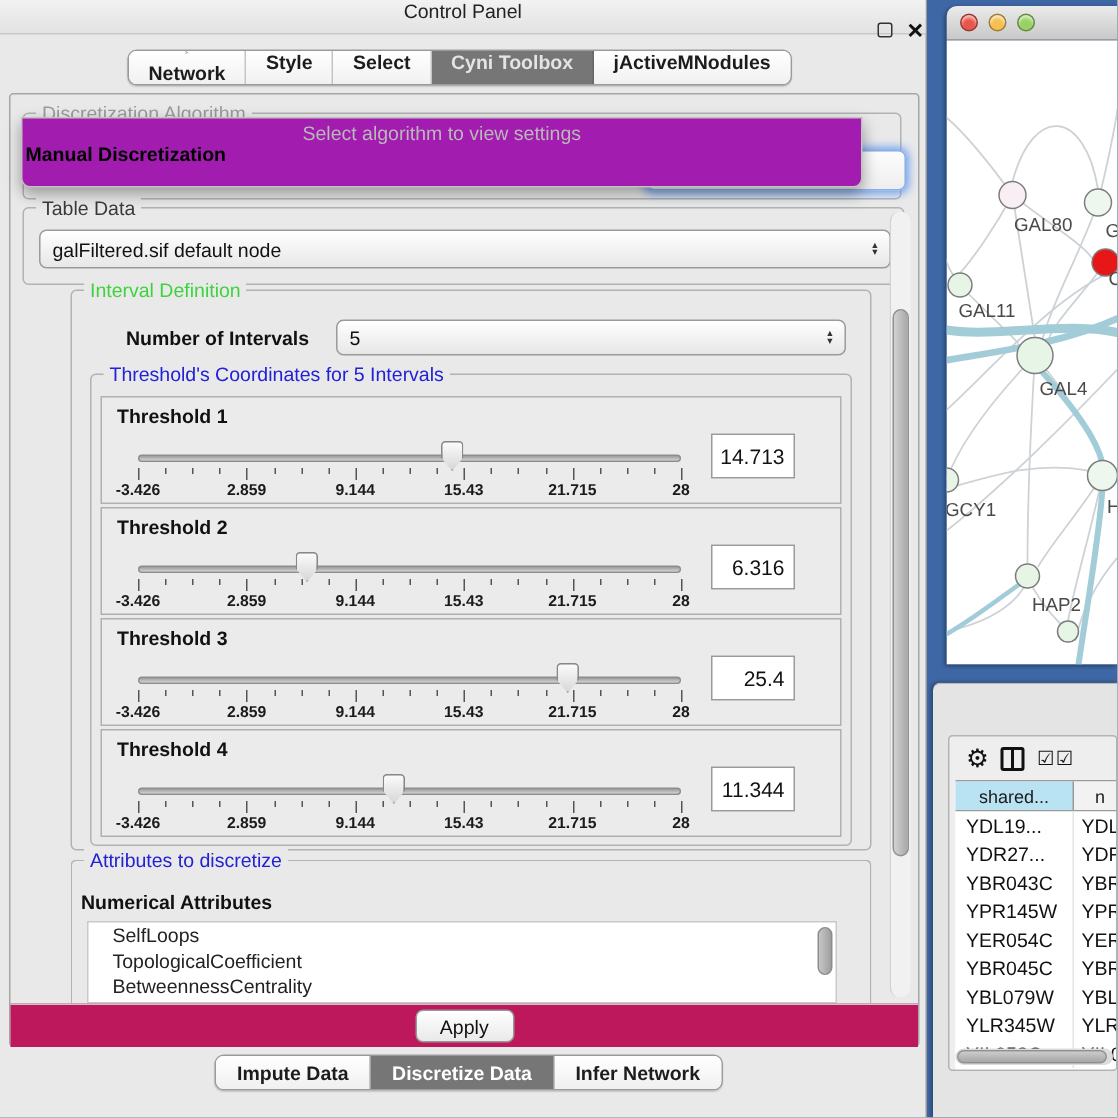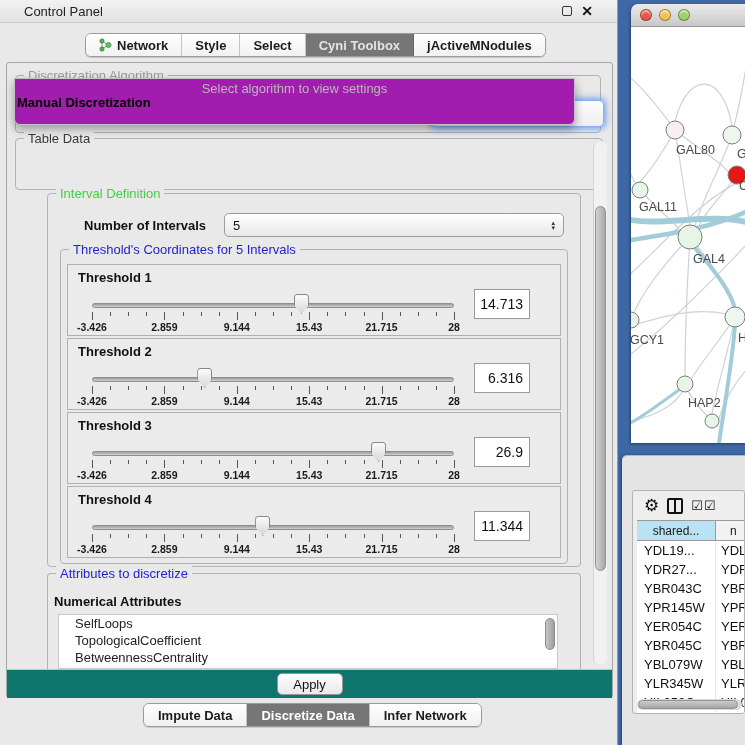--- a/index.html
+++ b/index.html
@@ -5,28 +5,28 @@
   * { box-sizing: border-box; margin: 0; padding: 0; }
   html,body { width:745px; height:745px; }
   body {
     font-family: "Liberation Sans", sans-serif;
     background:#3e68a5;
     position:relative; overflow:hidden;
     font-size:13px; color:#222;
   }
   
   .control-window{position:absolute;left:0;top:0;width:618px;height:745px;background:#e9e9e9;border-right:1px solid #9a9a9a;}
-  .cp-titlebar{position:absolute;left:0;top:0;width:100%;height:23px;background:linear-gradient(#f2f2f2,#e2e2e2);border-bottom:1px solid #c9c9c9;display:flex;align-items:center;padding:0 24px;}
+  .cp-titlebar{position:absolute;left:0;top:0;width:100%;height:23px;background:linear-gradient(#f2f2f2,#e2e2e2);border-bottom:1px solid #c9c9c9;display:flex;align-items:center;padding:0 1px;flex-direction:column;}
   .cp-title{font-size:13px;color:#222;}
   .cp-tb-icons{margin-left:auto;display:flex;align-items:center;gap:9px;}
   .float-icon{width:10px;height:10px;border:1.5px solid #333;border-radius:2px;display:inline-block;}
   .close-icon{font-size:14px;font-weight:bold;color:#111;line-height:10px;}
   
   .cp-tabs{position:absolute;left:85px;top:33px;height:24px;display:flex;border:1px solid #9b9b9b;border-radius:6px;overflow:hidden;background:#fdfdfd;box-shadow:0 1px 1px rgba(0,0,0,.15);}
-  .cp-tab{display:flex;align-items:center;gap:5px;padding:0 13px;font-weight:bold;font-size:13px;color:#1c1c1c;background:linear-gradient(#ffffff,#f1f1f1);border-right:1px solid #c4c4c4;white-space:nowrap;}
+  .cp-tab{display:flex;align-items:center;gap:5px;padding:0 13px;font-weight:bold;font-size:13px;color:#1c1c1c;background:linear-gradient(#ffffff,#f1f1f1);border-right:1px solid #c4c4c4;white-space:nowrap;flex-direction:column;}
   .cp-tab:last-child{border-right:none;}
   .cp-tab.selected{background:#767676;color:#e4e4e4;border-right-color:#666;}
   
   .cp-outer{position:absolute;left:6px;top:62px;width:607px;height:636px;background:#e9e9e9;border:1px solid #a6a6a6;border-radius:3px;}
   .groupbox{position:absolute;border:1px solid #b2b2b2;border-radius:4px;}
   .group-legend{position:absolute;top:-8px;left:8px;background:#e9e9e9;padding:0 4px;font-size:13px;}
   .legend-gray{color:#9b9b9b;}
   .legend-dark{color:#3a3a3a;}
   .legend-green{color:#3fd23f;}
   .legend-blue{color:#2121d6;}
@@ -50,21 +50,21 @@
   .tick{position:absolute;top:0;width:1px;height:4px;background:#555;}
   .tick.major{height:8px;}
   .tick-labels{position:absolute;left:0;top:56px;width:100%;height:12px;}
   .tick-labels span{position:absolute;transform:translateX(-50%);font-size:10.5px;font-weight:bold;color:#1a1a1a;white-space:nowrap;}
   .value-box{position:absolute;left:406px;top:24px;width:56px;height:30px;background:#fff;border:1px solid #9a9a9a;display:flex;align-items:center;justify-content:flex-end;padding-right:6px;font-size:14px;color:#111;}
   
   .listbox{position:absolute;left:10px;top:40px;width:500px;height:55px;background:#fff;border:1px solid #c9c9c9;overflow:hidden;}
   .list-item{padding:1px 0 1px 16px;font-size:13px;color:#222;line-height:15px;white-space:nowrap;}
   .list-thumb{position:absolute;right:2px;top:3px;width:10px;height:32px;background:linear-gradient(90deg,#c6c6c6,#9f9f9f);border:1px solid #8c8c8c;border-radius:5px;}
   
-  .apply-strip{position:absolute;left:0;top:606px;width:605px;height:29px;background:#0f766e;border-top:1px solid #c6c6c6;display:flex;align-items:center;justify-content:center;}
+  .apply-strip{position:absolute;left:0;top:606px;width:605px;height:29px;background:#be185d;border-top:1px solid #c6c6c6;display:flex;align-items:center;justify-content:center;}
   .apply-btn{width:66px;height:22px;background:linear-gradient(#ffffff,#e9e9e9);border:1px solid #979797;border-radius:5px;font-size:13px;color:#111;display:flex;align-items:center;justify-content:center;}
   
   .vscroll{position:absolute;right:5px;top:78px;width:14px;height:524px;background:#f1f1f1;border-left:1px solid #d2d2d2;border-radius:7px;}
   .vscroll-thumb{position:absolute;left:1px;top:65px;width:11px;height:365px;background:linear-gradient(90deg,#d2d2d2,#a8a8a8);border:1px solid #909090;border-radius:6px;}
   
   .cp-bottom-tabs{position:absolute;left:143px;top:703px;height:24px;display:flex;border:1px solid #9b9b9b;border-radius:6px;overflow:hidden;box-shadow:0 1px 1px rgba(0,0,0,.15);}
   .cp-btab{display:flex;align-items:center;padding:0 14px;font-weight:bold;font-size:13px;color:#1c1c1c;background:linear-gradient(#ffffff,#f0f0f0);border-right:1px solid #c4c4c4;white-space:nowrap;}
   .cp-btab:last-child{border-right:none;}
   .cp-btab.selected{background:#767676;color:#ffffff;}
   
@@ -141,20 +141,27 @@
     </div>
     <div class="focus-combo"></div>
 
     <div class="popup">
       <div class="popup-hint">Select algorithm to view settings</div>
       <div class="popup-opt1">Manual Discretization</div>
     </div>
 
     <div class="groupbox" style="left:8px;top:75px;width:588px;height:52px;">
       <span class="group-legend legend-dark">Table Data</span>
+      <div class="combo" style="left:10px;top:14px;width:568px;height:26px;">
+        <span>galFiltered.sif default node</span>
+        <span class="stepper">
+            <span>▴</span>
+            <span>▾</span>
+          </span>
+      </div>
     </div>
 
     <div class="groupbox" style="left:40px;top:130px;width:534px;height:374px;">
       <span class="group-legend legend-green">Interval Definition</span>
       <span class="bold-label" style="left:36px;top:24px;">Number of Intervals</span>
       <div class="combo" style="left:176px;top:19px;width:340px;height:24px;">
         <span>5</span>
         <span class="stepper">
             <span>▴</span>
             <span>▾</span>
@@ -272,21 +279,21 @@
               </div>
               <div class="tick-labels">
                 <span style="left: 0%;">-3.426</span>
                 <span style="left: 20%;">2.859</span>
                 <span style="left: 40%;">9.144</span>
                 <span style="left: 60%;">15.43</span>
                 <span style="left: 80%;">21.715</span>
                 <span style="left: 100%;">28</span>
               </div>
             </div>
-          <div class="value-box">26.9</div>
+          <div class="value-box">25.4</div>
         </div>
         <div class="threshold-panel" style="top:236px;">
           <div class="t-title">Threshold 4</div>
           <div class="slider-rail">
               <div class="track"></div>
               <div class="handle" style="left: calc(47% - 7px);"></div>
               <div class="ruler">
                 <div class="tick major" style="left: 0%;"></div>
                 <div class="tick" style="left: 5%;"></div>
                 <div class="tick" style="left: 10%;"></div>

